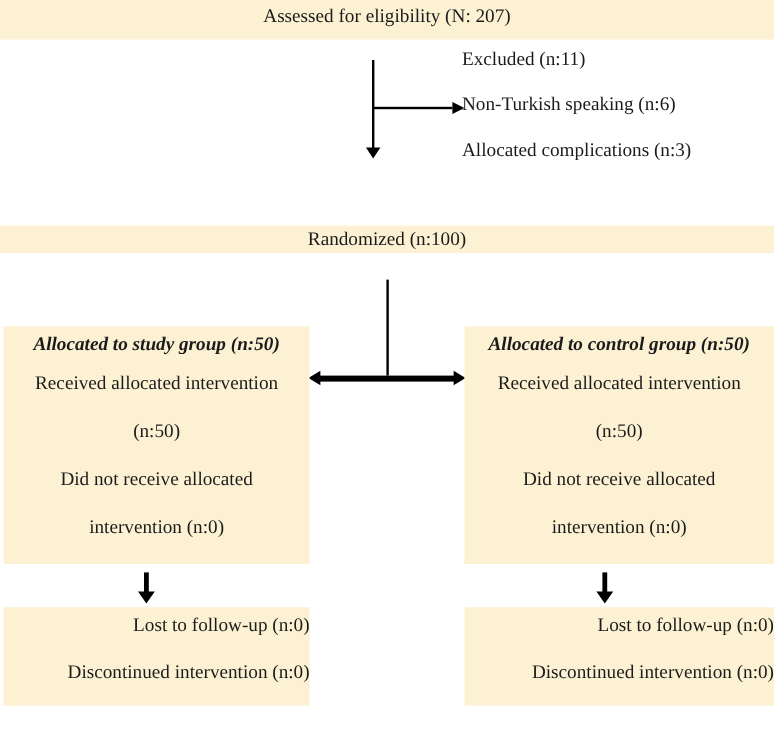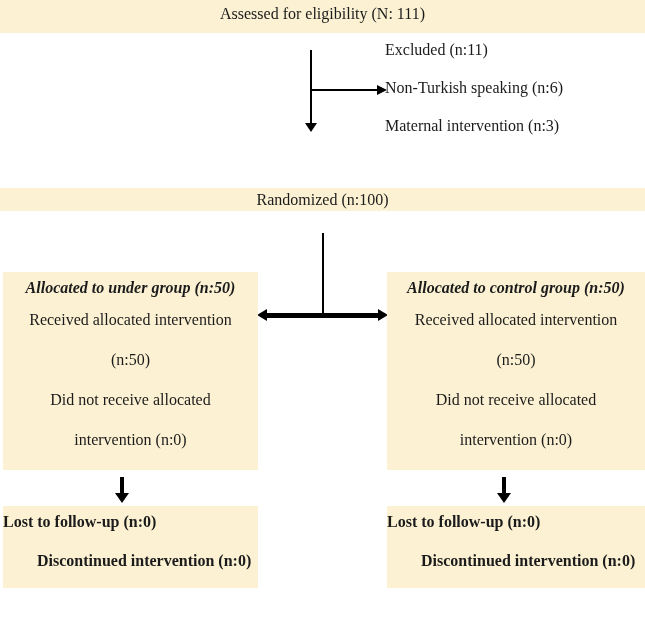--- a/index.html
+++ b/index.html
@@ -45,22 +45,22 @@
     font-weight:bold; font-style:italic; white-space:nowrap;
   }
   .group-box .line {
     height:40px; display:flex; align-items:center; justify-content:center;
     white-space:nowrap;
   }
 
   .followup-box {
     position:absolute; top:506px; width:255px; height:82px;
     background:var(--box-bg);
-    display:flex; flex-direction:column; align-items:flex-start;
-    box-sizing:border-box; text-align:center; font-size:16px;font-weight:bold;
+    display:flex; flex-direction:column; align-items:flex-end;
+    box-sizing:border-box; text-align:center; font-size:16px;
   }
   .followup-box.left { left:3px; }
   .followup-box.right { left:387px; width:258px; }
   .followup-box .line {
     display:flex; align-items:center; justify-content:center; white-space:nowrap;
   }
   .followup-box .line:first-child { height:31px; }
   .followup-box .line:last-child  { height:48px;margin-left:34px; }
 
   
@@ -98,46 +98,46 @@
   .down-head.left  { left:115px; }
   .down-shaft.right { left:502px; }
   .down-head.right  { left:497px; }
 </style>
 </head>
 <body style="color: rgb(27, 27, 27);">
 
 <div class="stage">
 
   <div class="band band-top">
-    <span>Assessed for eligibility (N: 111)</span>
+    <span>Assessed for eligibility (N: 207)</span>
   </div>
 
   <div class="vline excl-vline"></div>
   <div class="tri excl-vhead"></div>
   <div class="hline excl-hline"></div>
   <div class="tri excl-rhead"></div>
 
   <div class="exclusion-list">
     <div class="item">Excluded (n:11)</div>
     <div class="item">Non-Turkish speaking (n:6)</div>
-    <div class="item">Maternal intervention (n:3)</div>
+    <div class="item">Allocated complications (n:3)</div>
   </div>
 
   <div class="band band-randomized">
     <span>Randomized (n:100)</span>
   </div>
 
   <div class="vline rand-vline"></div>
 
   <div class="hline alloc-bar"></div>
   <div class="tri alloc-lhead"></div>
   <div class="tri alloc-rhead"></div>
 
   <div class="group-box left">
-    <div class="title">Allocated to under group (n:50)</div>
+    <div class="title">Allocated to study group (n:50)</div>
     <div class="line">Received allocated intervention</div>
     <div class="line">(n:50)</div>
     <div class="line">Did not receive allocated</div>
     <div class="line">intervention (n:0)</div>
   </div>
 
   <div class="group-box right">
     <div class="title">Allocated to control group (n:50)</div>
     <div class="line">Received allocated intervention</div>
     <div class="line">(n:50)</div>

